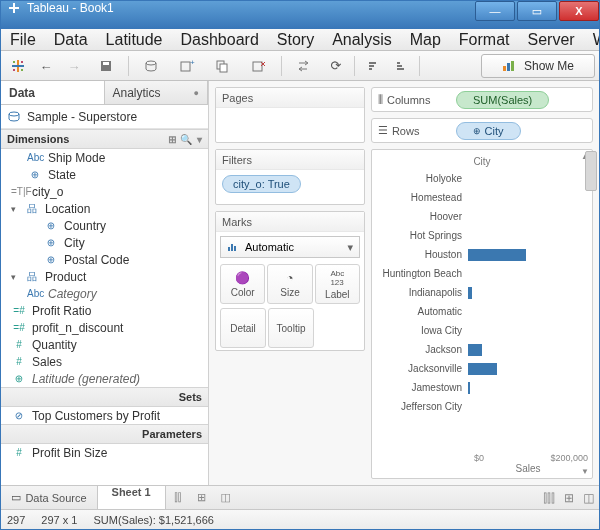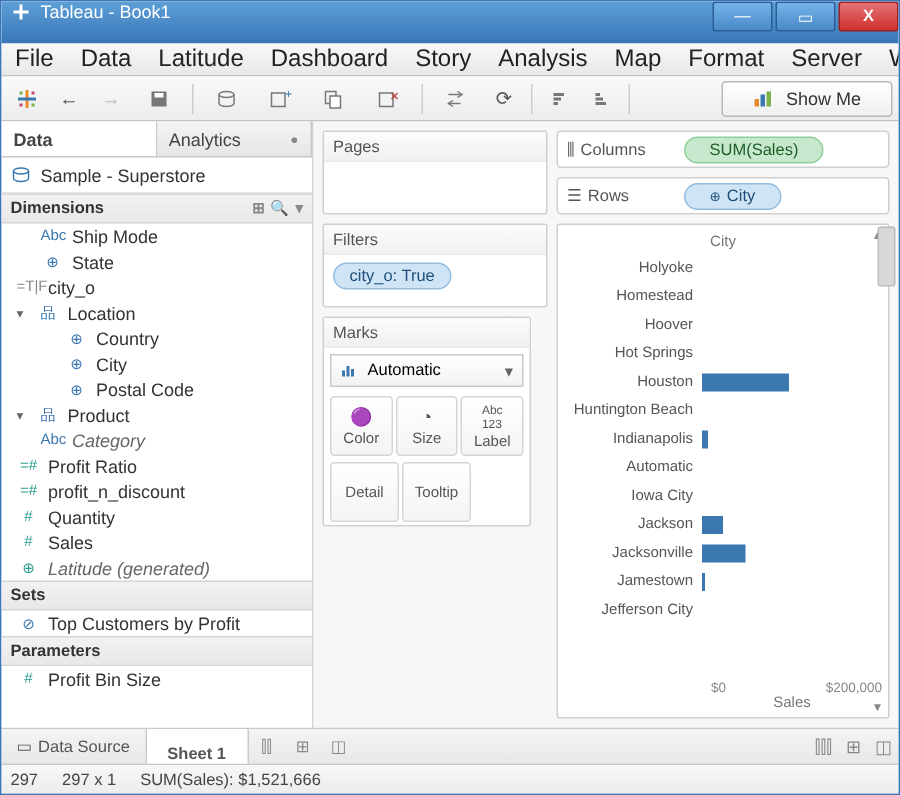--- a/index.html
+++ b/index.html
@@ -21,21 +21,21 @@
 .showme { margin-left:auto; height:24px; padding:0 20px; border:1px solid #b8b8b8; border-radius:3px; background:linear-gradient(#fff,#efefef); display:flex; align-items:center; gap:8px; font-size:12px; color:#333;}
 
 .main { display:flex; height: calc(100% - 28px - 22px - 30px - 24px - 20px); }
 
 .sidepane { width: 208px; border-right:1px solid #d0d0d0; display:flex; flex-direction:column; background:#fff;}
 .panetabs { height:24px; display:flex; border-bottom:1px solid #c8c8c8;}
 .panetab { flex:1; display:flex; align-items:center; padding:0 8px; font-size:12px; color:#444; background:linear-gradient(#f4f4f4,#e6e6e6); border-right:1px solid #c8c8c8;}
 .panetab.active { background:#fff; font-weight:bold; }
 .panetab .dot{ margin-left:auto; color:#888; font-size:9px;}
 .ds { height:24px; display:flex; align-items:center; padding:0 6px; font-size:12px; color:#333; gap:6px; border-bottom:1px solid #e4e4e4;}
-.sectionhead { height:20px; background:linear-gradient(#f2f2f2,#e8e8e8); border-top:1px solid #d4d4d4; border-bottom:1px solid #d4d4d4; display:flex; align-items:center; padding:0 6px; font-size:11px; font-weight:bold; color:#333;}
+.sectionhead { height:20px; background:linear-gradient(#f2f2f2,#e8e8e8); border-top:1px solid #d4d4d4; border-bottom:1px solid #d4d4d4; display:flex; align-items:center; padding:0 6px; font-size:11px; font-weight:bold; color:#333;justify-content:flex-end;}
 .sectionhead .rh { margin-left:auto; display:flex; gap:4px; color:#888; font-size:10px;}
 .dimlist { font-size:12px; color:#333; }
 .dimrow { height:17px; display:flex; align-items:center; padding-left:10px; gap:5px;}
 .dimrow.i1 { padding-left:26px;}
 .dimrow.i2 { padding-left:42px;}
 .dimrow .arw { width:8px; color:#666; font-size:9px;}
 .dimrow .di { width:16px; color:#3b78b0; font-size:10px; text-align:center;}
 .dimrow .di.teal { color:#2a9d8f;}
 .dimrow .di.gray { color:#888;}
 .mlist .dimrow .di { color:#2a9d8f;}
@@ -51,21 +51,21 @@
 .colrowbox { flex:1; display:flex; flex-direction:column; gap:6px;}
 .crshelf { height:25px; background:#fff; border:1px solid #cfcfcf; border-radius:3px; display:flex; align-items:center; padding:0 2px 0 6px; gap:8px; font-size:11px; color:#555;}
 .crshelf .lab { width:70px; display:flex; align-items:center; gap:4px;}
 .pill { height:18px; padding:0 16px; border-radius:9px; font-size:11px; display:flex; align-items:center; gap:4px;}
 .pill.green { background:#c7e8cc; border:1px solid #8fcf99; color:#1e5e28;}
 .pill.blue { background:#cfe4f5; border:1px solid #93bde0; color:#1e4e78;}
 
 .filtersbox { width:150px; height:56px;}
 .filterpill { height:18px; padding:0 10px; border-radius:9px; background:#cfe4f5; border:1px solid #93bde0; color:#1e4e78; font-size:11px; display:inline-flex; align-items:center;}
 
-.marksbox { width:139px;}
+.marksbox { width:150px;}
 .marksdrop { height:22px; border:1px solid #c8c8c8; margin:4px; display:flex; align-items:center; padding:0 6px; font-size:11px; gap:6px; background:linear-gradient(#fff,#f2f2f2);}
 .marksdrop .dd { margin-left:auto; color:#666;}
 .markbtns { display:flex; gap:2px; padding:2px 4px;}
 .mbtn { flex:1; height:40px; border:1px solid #d4d4d4; border-radius:3px; background:linear-gradient(#fff,#f4f4f4); display:flex; flex-direction:column; align-items:center; justify-content:center; font-size:10px; color:#555; gap:2px;}
 .mbtn .mi { font-size:12px;}
 
 .vizarea { flex:1; background:#fff; border:1px solid #cfcfcf; border-radius:2px; padding:6px 4px 4px 4px; position:relative; display:flex; flex-direction:column;}
 .vizhead { font-size:10px; color:#777; text-align:center; margin-bottom:2px;}
 .vizrows { display:flex; flex-direction:column; gap:1px; flex:1;}
 .vrow { display:flex; align-items:center; height:18px;}
@@ -75,21 +75,21 @@
 .vizaxis { display:flex; margin-top:4px; padding-left:98px; font-size:9px; color:#888;}
 .vizaxis span{ flex:1;}
 .vizxlabel{ text-align:center; font-size:10px; color:#777; padding-left:92px;}
 .vscroll { position:absolute; right:0; top:0; bottom:0; width:15px;}
 .vscroll .tr { position:absolute; top:2px; right:3px; color:#888; font-size:8px;}
 .vscroll .bt { position:absolute; bottom:2px; right:3px; color:#888; font-size:8px;}
 .outsb { position:absolute; right:2px; top:150px; width:12px; height:40px; background:#d8d8d8; border:1px solid #bbb; border-radius:2px;}
 
 .sheettabs { height:24px; background:linear-gradient(#f4f4f4,#e8e8e8); border-top:1px solid #c8c8c8; display:flex; align-items:center; font-size:11px; color:#555;}
 .sheettabs .dsbtn { padding:0 10px; display:flex; align-items:center; gap:4px; height:100%;}
-.sheettabs .tab { padding:0 14px; height:100%; display:flex; align-items:flex-end; background:#fff; border-left:1px solid #c8c8c8; border-right:1px solid #c8c8c8; font-weight:bold;}
+.sheettabs .tab { padding:0 14px; height:100%; display:flex; align-items:flex-start; background:#fff; border-left:1px solid #c8c8c8; border-right:1px solid #c8c8c8; font-weight:bold;}
 .sheettabs .ic { width:24px; text-align:center; color:#888;}
 .sheettabs .spacer{flex:1;}
 .sheettabs .rbtn{ width:20px; text-align:center; color:#888; font-size:12px;}
 
 .statusbar { height:20px; background:linear-gradient(#f8f8f8,#ececec); border-top:1px solid #c8c8c8; display:flex; align-items:center; font-size:11px; color:#444; padding:0 6px; gap:16px;}
 
 svg { display:block; }
 </style>
 </head>
 <body>

